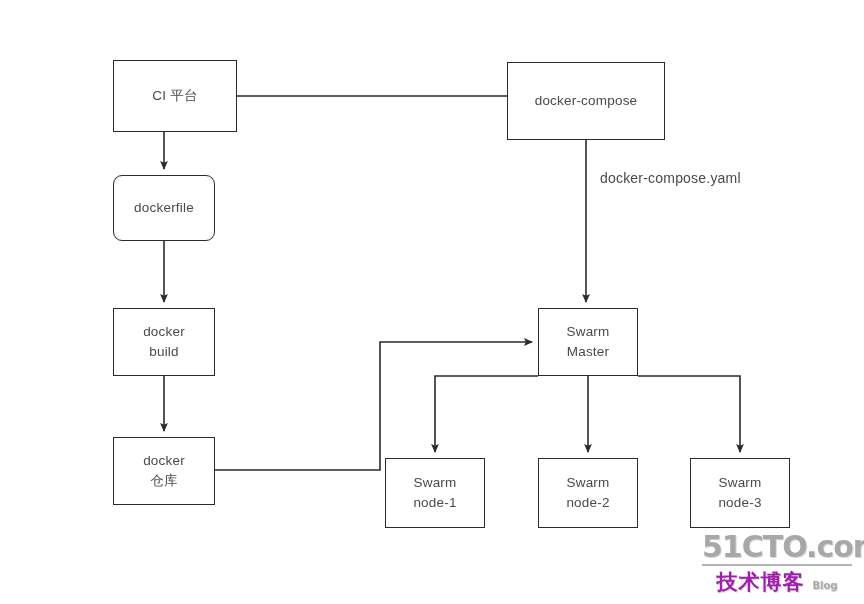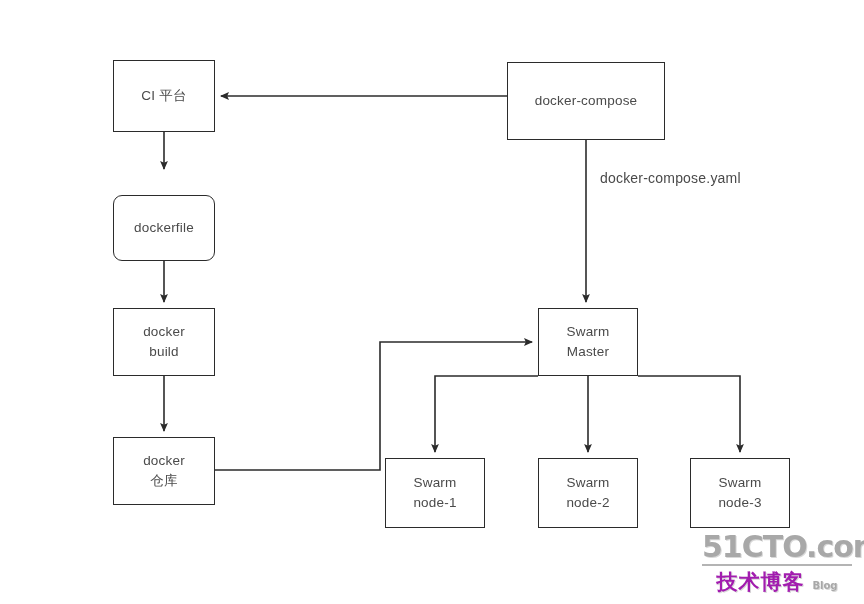--- a/index.html
+++ b/index.html
@@ -34,21 +34,20 @@
     justify-content: center;
     text-align: center;
     color: #4a4a4a;
     font-size: 13.5px;
     line-height: 1.45;
     letter-spacing: 0.2px;
     white-space: pre-line;
   }
   .node-box.rounded {
     border-radius: 9px;
-    margin-top: 20px;
   }
   .edge-label {
     position: absolute;
     color: #4a4a4a;
     font-size: 14px;
     letter-spacing: 0.2px;
     white-space: nowrap;
   }
   
   #watermark {
@@ -113,21 +112,21 @@
         <polyline points="164,376 164,431" fill="none" stroke="#2b2b2b" stroke-width="1.6" marker-end="url(#arrowhead)"></polyline>
         <polyline points="586,132 586,302" fill="none" stroke="#2b2b2b" stroke-width="1.6" marker-end="url(#arrowhead)"></polyline>
         <polyline points="215,470 380,470 380,342 532,342" fill="none" stroke="#2b2b2b" stroke-width="1.6" marker-end="url(#arrowhead)"></polyline>
         <polyline points="538,376 435,376 435,452" fill="none" stroke="#2b2b2b" stroke-width="1.6" marker-end="url(#arrowhead)"></polyline>
         <polyline points="588,376 588,452" fill="none" stroke="#2b2b2b" stroke-width="1.6" marker-end="url(#arrowhead)"></polyline>
         <polyline points="638,376 740,376 740,452" fill="none" stroke="#2b2b2b" stroke-width="1.6" marker-end="url(#arrowhead)"></polyline>
       </g>
   </svg>
 
   <div id="node-layer">
-      <div class="node-box" style="left: 113px; top: 60px; width: 102px; height: 72px; border-color: rgb(43, 43, 43); color: rgb(74, 74, 74);"><span>CI 平台</span></div>
+      <div class="node-box" style="left: 113px; top: 60px; width: 124px; height: 72px; border-color: rgb(43, 43, 43); color: rgb(74, 74, 74);"><span>CI 平台</span></div>
       <div class="node-box rounded" style="left: 113px; top: 175px; width: 102px; height: 66px; border-color: rgb(43, 43, 43); color: rgb(74, 74, 74);"><span>dockerfile</span></div>
       <div class="node-box" style="left: 113px; top: 308px; width: 102px; height: 68px; border-color: rgb(43, 43, 43); color: rgb(74, 74, 74);"><span>docker
 build</span></div>
       <div class="node-box" style="left: 113px; top: 437px; width: 102px; height: 68px; border-color: rgb(43, 43, 43); color: rgb(74, 74, 74);"><span>docker
 仓库</span></div>
       <div class="node-box" style="left: 507px; top: 62px; width: 158px; height: 78px; border-color: rgb(43, 43, 43); color: rgb(74, 74, 74);"><span>docker-compose</span></div>
       <div class="node-box" style="left: 538px; top: 308px; width: 100px; height: 68px; border-color: rgb(43, 43, 43); color: rgb(74, 74, 74);"><span>Swarm
 Master</span></div>
       <div class="node-box" style="left: 385px; top: 458px; width: 100px; height: 70px; border-color: rgb(43, 43, 43); color: rgb(74, 74, 74);"><span>Swarm
 node-1</span></div>

